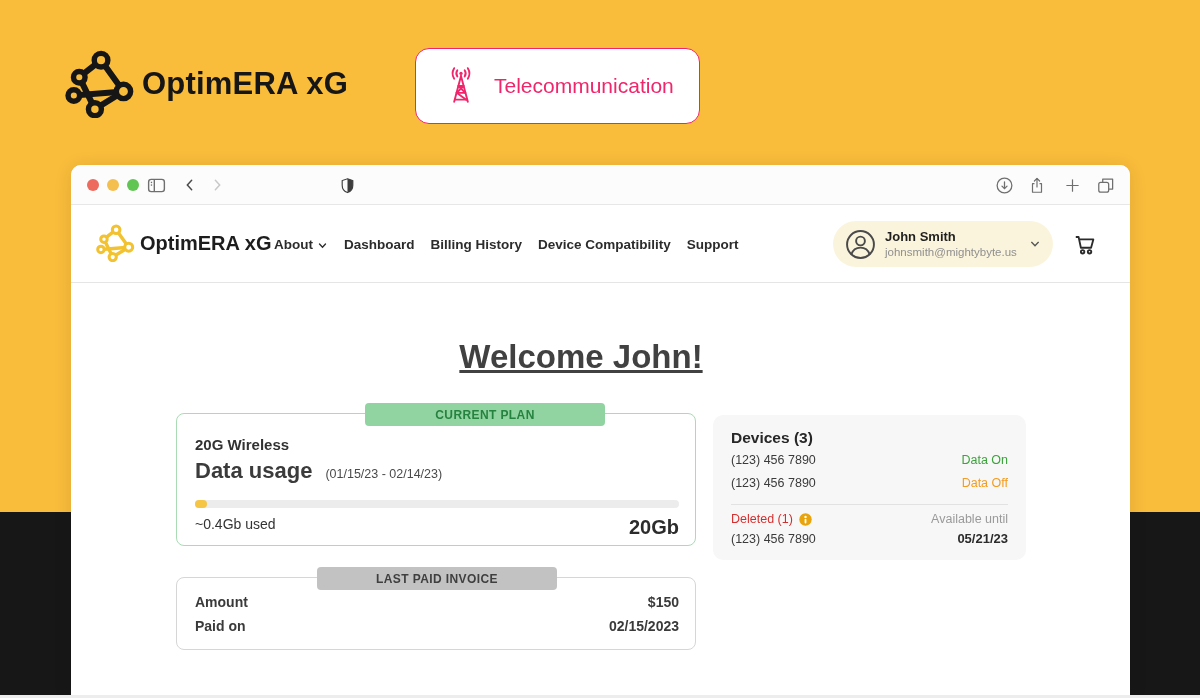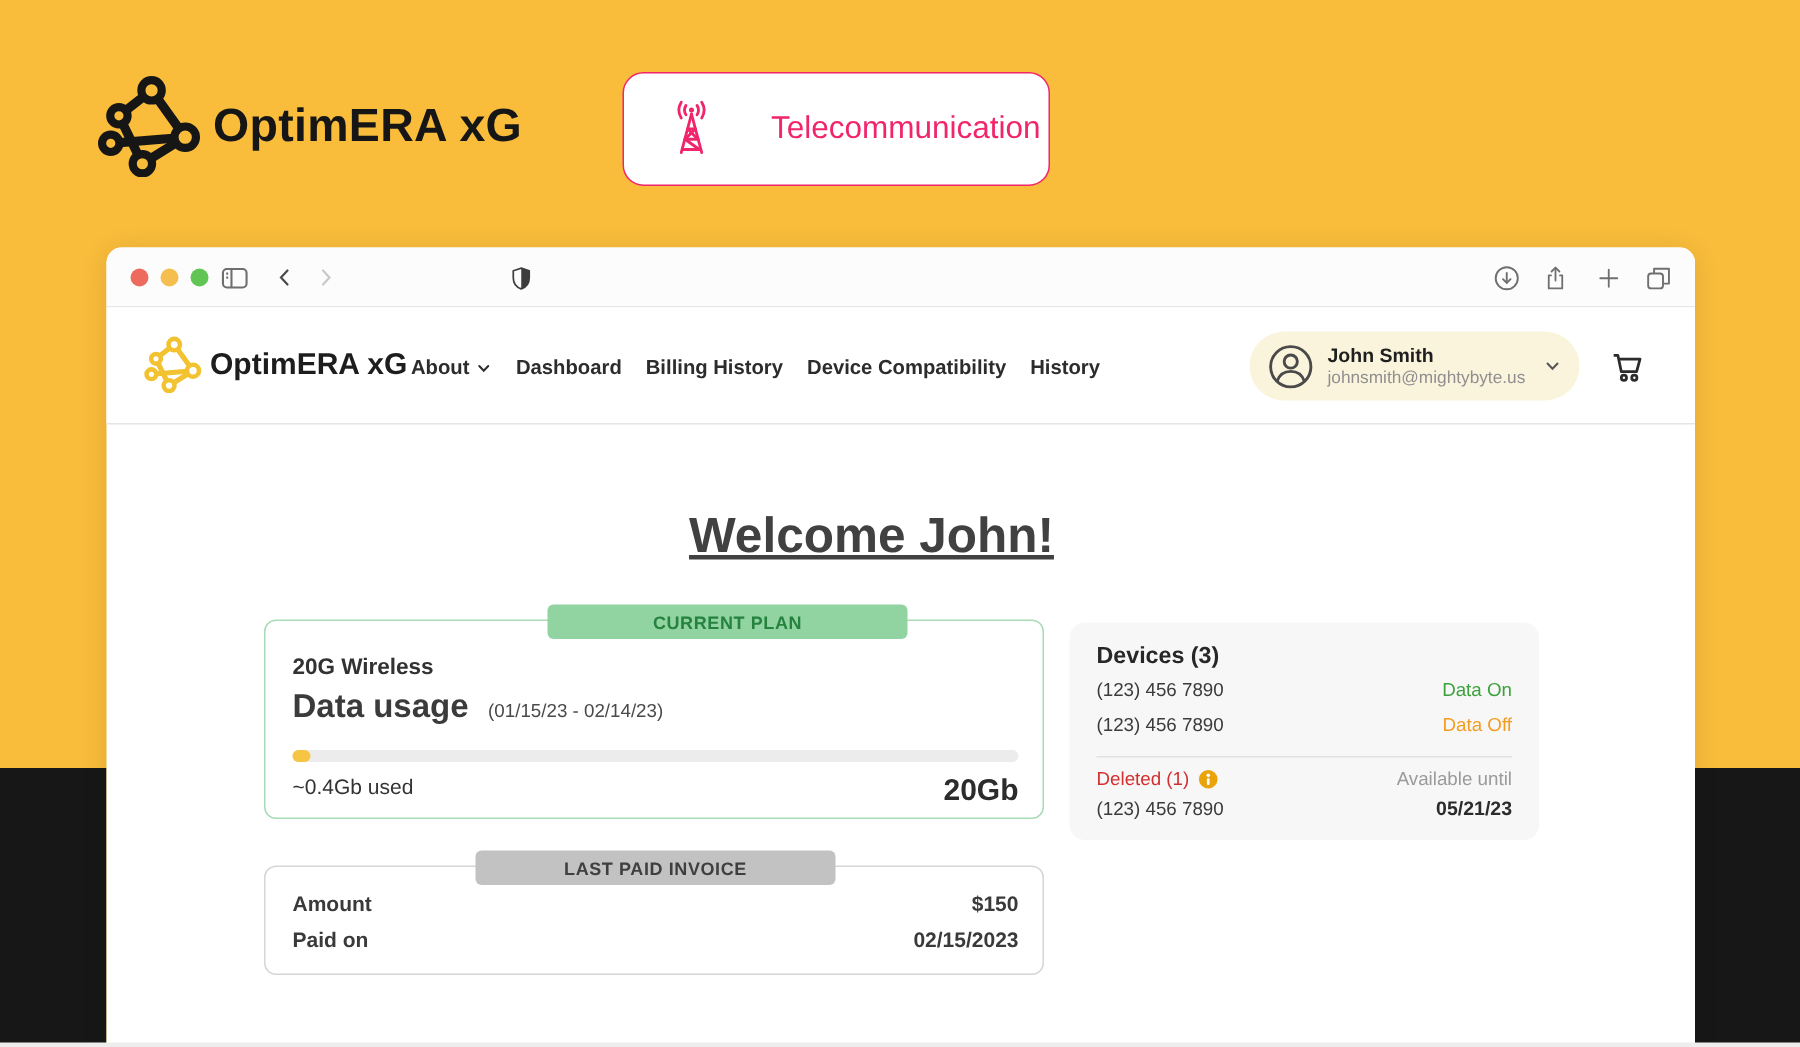--- a/index.html
+++ b/index.html
@@ -9,21 +9,21 @@
   .block-left  { position:absolute; left:0;     top:512px; width:71px; height:186px; background:#171717; }
   .block-right { position:absolute; left:1130px; top:512px; width:70px; height:186px; background:#171717; }
   .bottom-strip{ position:absolute; left:0; top:695px; width:1200px; height:3px; background:#EDEDED; }
 
   
   .hero-logo { position:absolute; left:62px; top:50px; display:flex; align-items:center; gap:6px; }
   .hero-logo svg { width:74px; height:68px; }
   .hero-logo .txt { font-size:31px; font-weight:bold; color:#161616; letter-spacing:0.2px; }
 
   .telecom-badge { position:absolute; left:415px; top:48px; width:285px; height:76px; background:#fff;
-    border:1.5px solid #F0256B; border-radius:14px; display:flex; align-items:center; padding-left:24px;gap:20px; }
+    border:1.5px solid #F0256B; border-radius:14px; display:flex; align-items:center; padding-left:24px; }
   .telecom-badge svg { width:42px; height:42px; }
   .telecom-badge .txt { font-size:21px; color:#F0256B; margin-left:12px; }
 
   
   .browser { position:absolute; left:71px; top:165px; width:1059px; height:533px; background:#fff;
     border-radius:10px 10px 0 0; box-shadow:0 2px 18px rgba(0,0,0,0.10); }
 
   .toolbar { position:relative; height:40px; background:#FCFCFC; border-bottom:1px solid #E7E7E7; border-radius:10px 10px 0 0; }
   .traffic { position:absolute; left:16px; top:14px; display:flex; gap:8px; }
   .traffic span { width:12px; height:12px; border-radius:50%; display:block; }
@@ -219,21 +219,21 @@
       <div class="nav-links">
         <span class="nav-link">
           <span>About</span>
           <svg width="11" height="9" viewBox="0 0 14 12" fill="none" stroke="#2c2c2c" stroke-width="1.8" stroke-linecap="round">
               <path d="M3 4 L7 8.2 L11 4"></path>
             </svg>
         </span>
         <span class="nav-link">Dashboard</span>
         <span class="nav-link">Billing History</span>
         <span class="nav-link">Device Compatibility</span>
-        <span class="nav-link">History</span>
+        <span class="nav-link">Support</span>
       </div>
       <div class="profile-pill">
         <svg class="avatar" viewBox="0 0 24 24" fill="none" stroke="currentColor" stroke-width="1.5">
           <circle cx="12" cy="12" r="10.4"></circle>
             <circle cx="12" cy="9.3" r="3.4"></circle>
           <path d="M4.9 19.6 C6.2 15.8 8.9 14.4 12 14.4 C15.1 14.4 17.8 15.8 19.1 19.6"></path>
         </svg>
         <span class="profile-txt">
           <div class="profile-name">John Smith</div>
           <div class="profile-email">johnsmith@mightybyte.us</div>

